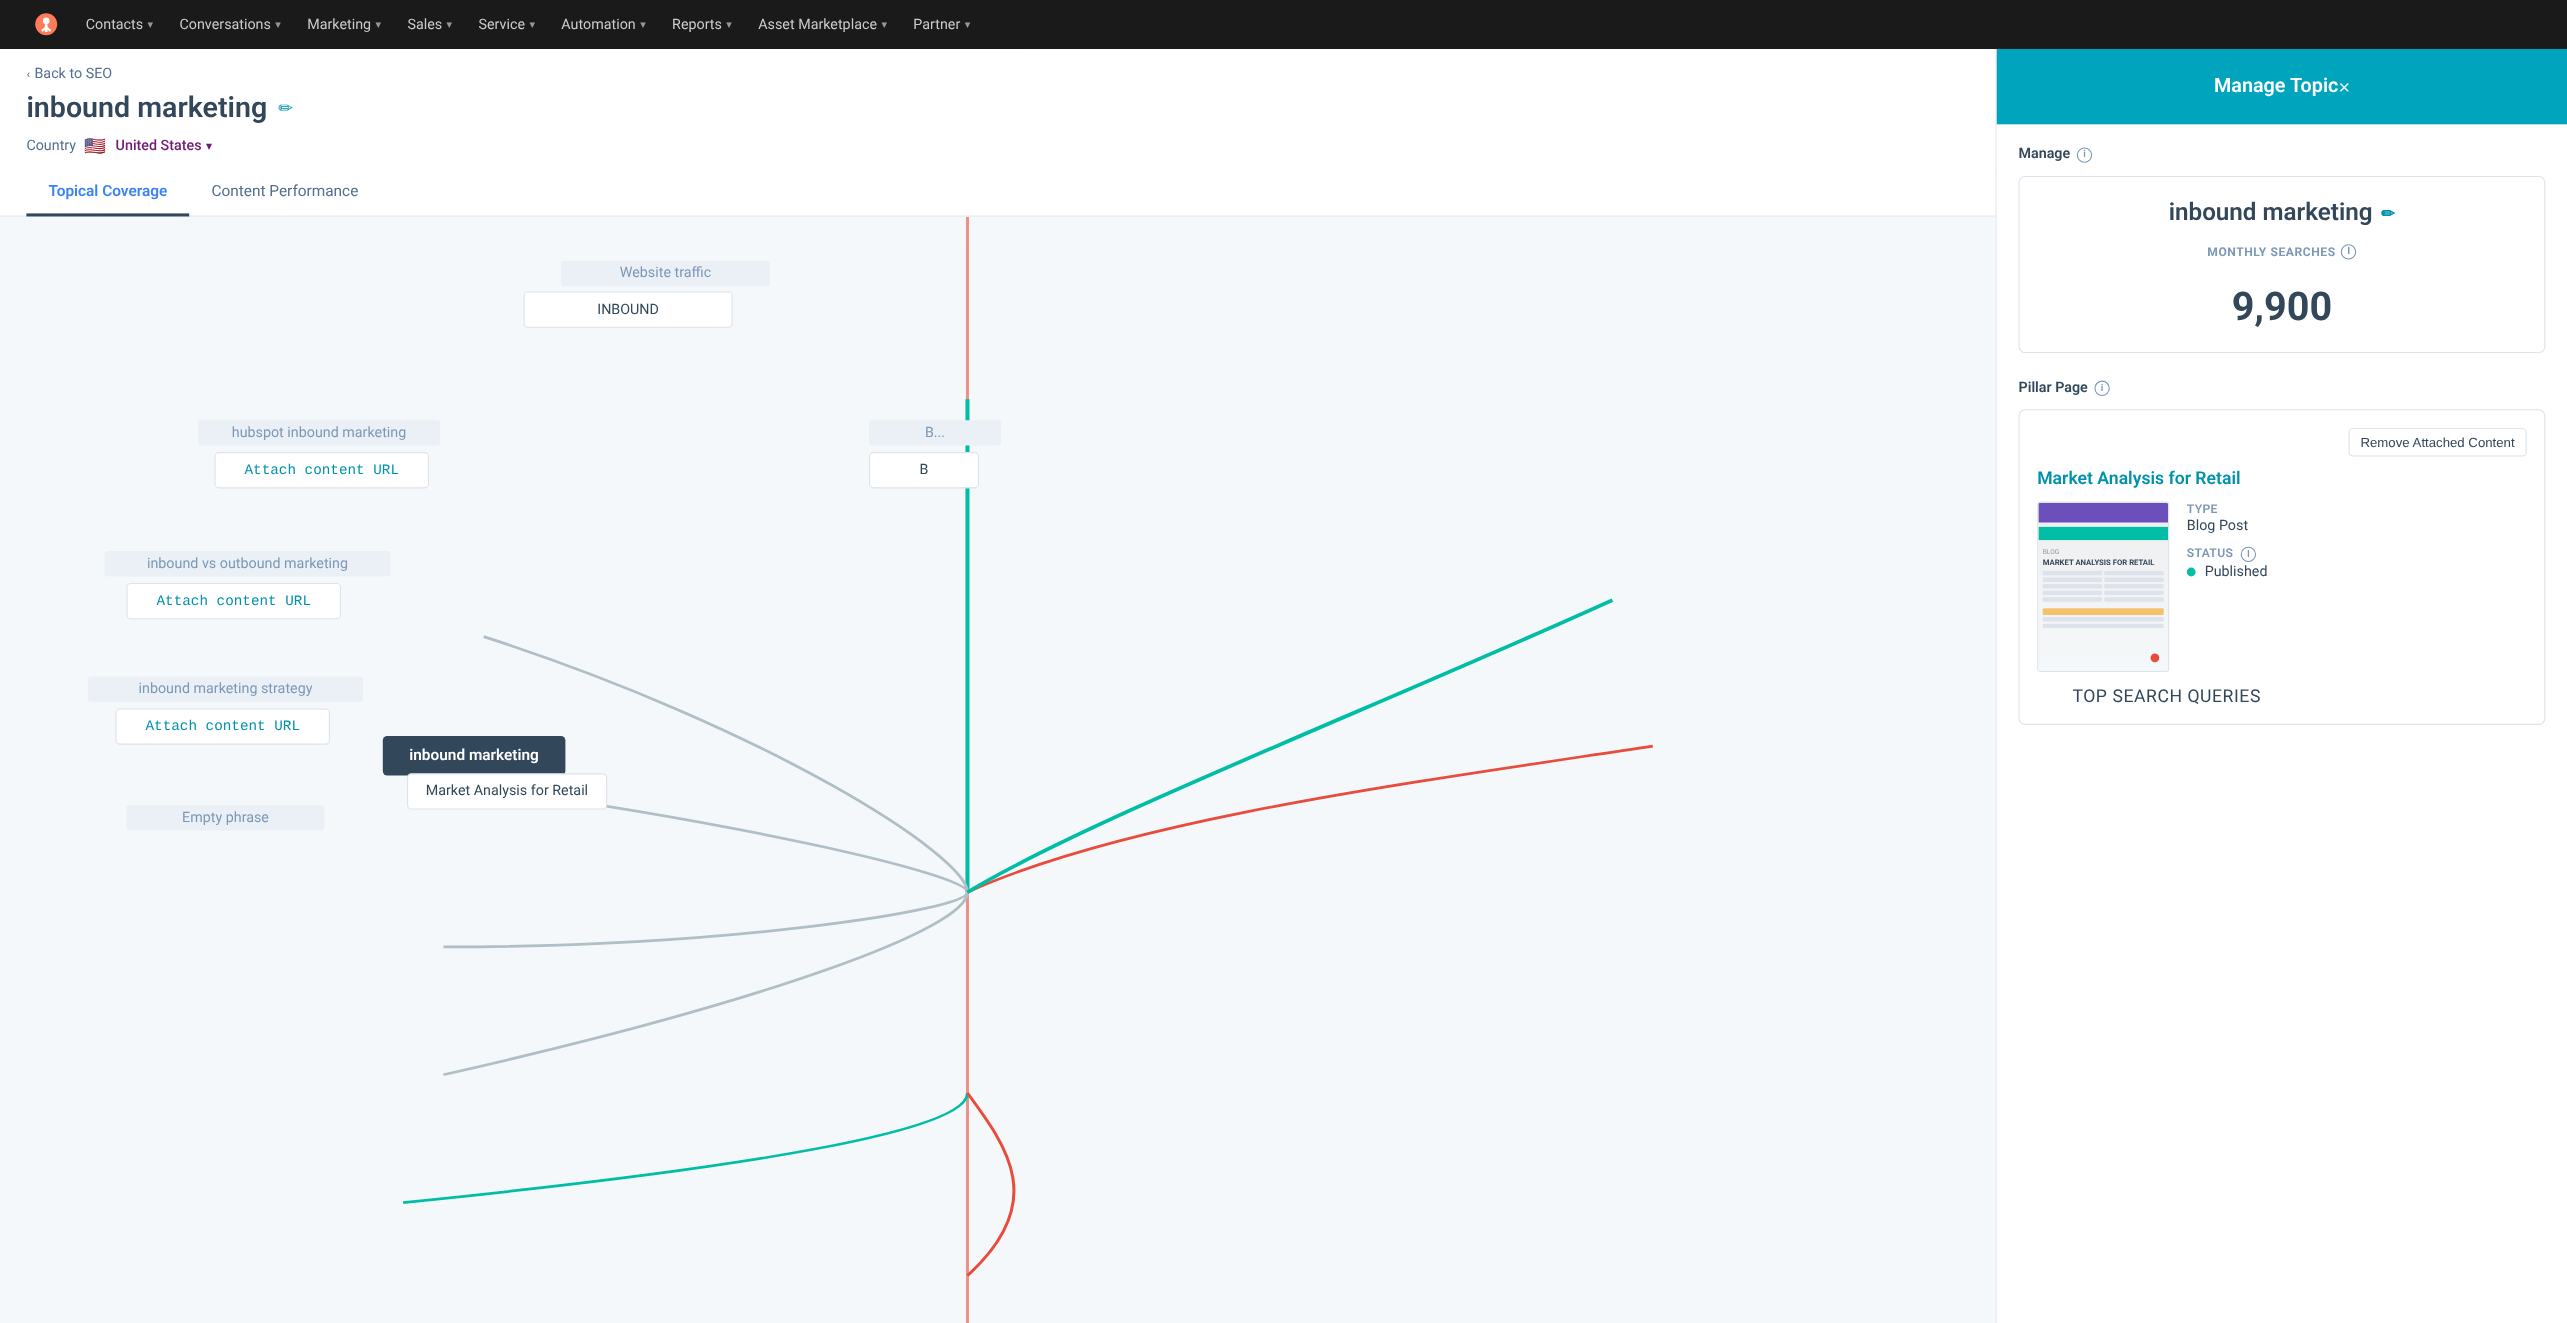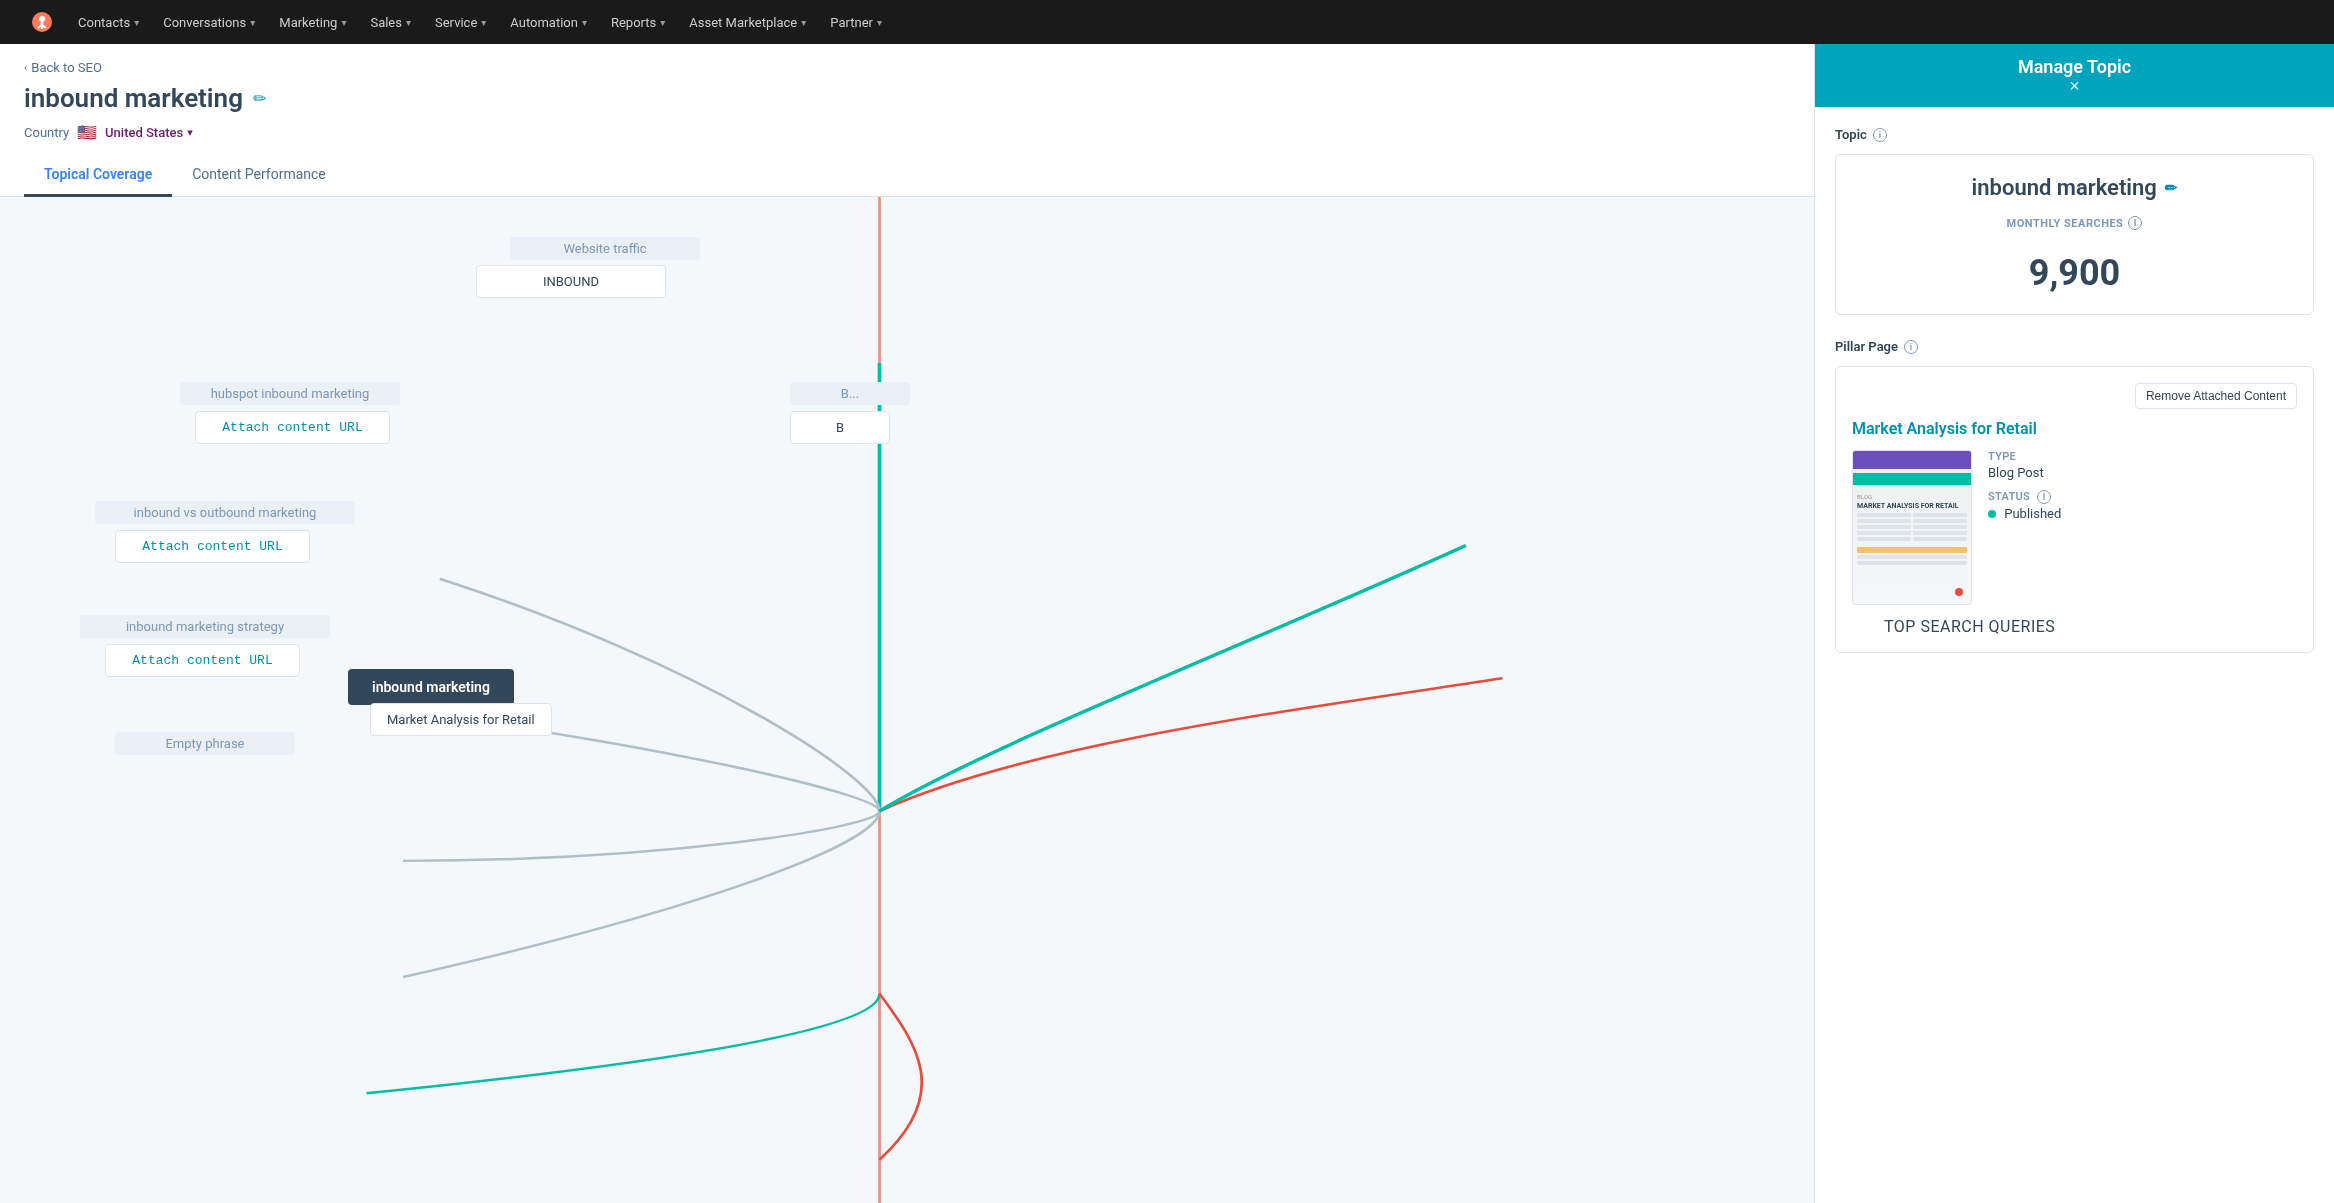--- a/index.html
+++ b/index.html
@@ -191,25 +191,25 @@
       border-left: 1px solid #dde2eb;
       display: flex;
       flex-direction: column;
       height: 100%;
       overflow-y: auto;
     }
 
     .panel-header {
       background: #00a4bd;
       color: #fff;
-      padding: 12px 20px;
+      padding: 24px 20px;
       display: flex;
       align-items: center;
-      justify-content: flex-start;
-      position: sticky; top: 0; z-index: 10; flex-direction: column;
+      justify-content: center;
+      position: sticky; top: 0; z-index: 10;
     }
     .panel-title {
       font-size: 18px;
       font-weight: 600;
     }
     .panel-close {
       cursor: pointer;
       font-size: 18px;
       opacity: 0.9;
       background: none;
@@ -530,21 +530,21 @@
   <div class="right-panel">
 
     <div class="panel-header">
       <span class="panel-title">Manage Topic</span>
       <button class="panel-close">×</button>
     </div>
 
     <div class="panel-body">
 
       <div class="panel-section-label">
-        <span>Topic</span>
+        <span>Manage</span>
         <span class="info-icon">i</span>
       </div>
 
       <div class="topic-card">
         <div class="topic-card-title">
           <span>inbound marketing</span>
           <span class="topic-edit-icon">✏</span>
         </div>
         <div class="monthly-searches-label">
           <span>MONTHLY SEARCHES</span>

